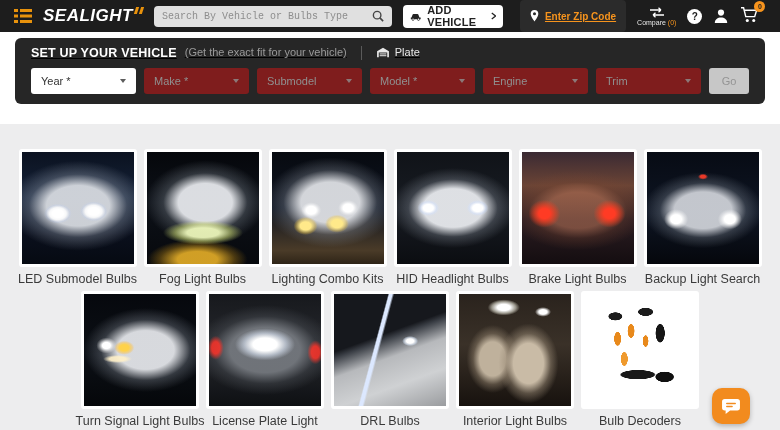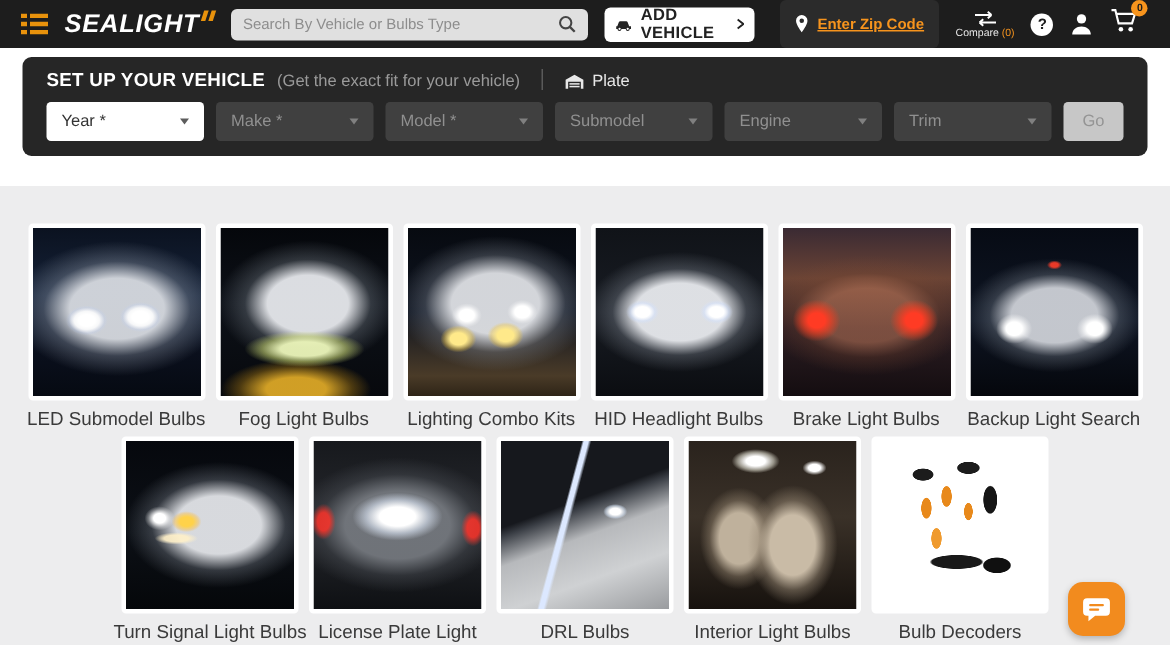--- a/index.html
+++ b/index.html
@@ -10,21 +10,21 @@
   .header { height:32px; background:#1d1d1d; display:flex; align-items:center;
     padding:0 14px; gap:11px; position:relative; z-index:5; }
   .menu-icon { width:18px; height:14px; flex:none; cursor:pointer; }
   .logo { color:#fff; font-size:17px; font-weight:800; font-style:italic;
     letter-spacing:.5px; white-space:nowrap; display:flex; align-items:flex-start; }
   .logo-accent { display:inline-flex; gap:2px; margin-left:2px; margin-top:1px; }
   .logo-accent i { display:block; width:3px; height:7px; background:#e8920c; transform:skewX(-18deg); }
   .search-wrap { width:238px; height:21px; background:#e0e0e0; border-radius:4px;
     display:flex; align-items:center; padding:0 8px; flex:none; }
   .search-wrap input { flex:1; border:0; background:transparent; outline:none;
-    font-size:10px; color:#333; font-family:Liberation Sans, sans-serif; }
+    font-size:10px; color:#333; font-family:Liberation Mono, monospace; }
   .search-wrap input::placeholder { color:#8d8d8d; }
   .addv { height:23px; width:100px; background:#fff; border-radius:4px; display:flex;
     align-items:center; padding:0 7px; gap:5px; cursor:pointer; flex:none; }
   .addv-label { font-size:11px; font-weight:700; color:#222; letter-spacing:.2px; }
   .zip { height:32px; background:#2b2b2b; border-radius:4px; display:flex; align-items:center;
     padding:0 10px; gap:6px; cursor:pointer; flex:none; margin-left:6px; }
   .zip-label { color:#f7941d; font-size:10px; font-weight:700; text-decoration:underline; white-space:nowrap; }
   .compare { display:flex; flex-direction:column; align-items:center; gap:1px; cursor:pointer; flex:none; }
   .compare-label { font-size:7px; color:#e8e8e8; white-space:nowrap; }
   .compare-label b { color:#f7941d; font-weight:400; }
@@ -32,33 +32,33 @@
     align-items:center; justify-content:center; font-size:10px; font-weight:700; color:#1d1d1d;
     cursor:pointer; flex:none; }
   .user-icon { flex:none; cursor:pointer; }
   .cart { position:relative; flex:none; cursor:pointer; margin-right:2px; }
   .cart-badge { position:absolute; top:-5px; right:-6px; width:11px; height:11px;
     background:#f7941d; border-radius:50%; font-size:7px; font-weight:700; color:#1d1d1d;
     display:flex; align-items:center; justify-content:center; }
 
   
   .setup-panel { margin:6px 15px 0; background:#262626; border-radius:6px; padding:8px 16px 10px; }
-  .setup-row1 { display:flex; align-items:flex-end; gap:8px; }
+  .setup-row1 { display:flex; align-items:flex-start; gap:8px;text-decoration:underline; }
   .setup-title { color:#fff; font-size:12.5px; font-weight:700; letter-spacing:.2px; }
   .setup-sub { color:#9a9a9a; font-size:11px; }
   .setup-div { width:1px; height:14px; background:#5a5a5a; margin:0 6px; }
   .garage { display:flex; align-items:center; gap:5px; cursor:pointer; }
   .garage-label { color:#e8e8e8; font-size:11px; }
   .setup-row2 { display:flex; gap:8px; margin-top:8px;justify-content:flex-end; }
   .sel { flex:1; height:26px; border-radius:3px; display:flex; align-items:center;
     padding:0 10px; font-size:11px; cursor:pointer; }
   .sel::after { content:""; border-left:3.5px solid transparent; border-right:3.5px solid transparent;
     border-top:4.5px solid currentColor; margin-left:auto; opacity:.8; }
   .sel-active { background:#fff; color:#333; }
-  .sel-dis { background:#404040; color:#909090; }
+  .sel-dis { background:#7f1d1d; color:#909090; }
   .go-btn { flex:none; width:40px; height:26px; background:#c7c7c7; color:#949494;
     font-size:11px; border-radius:3px; display:flex; align-items:center; justify-content:center;
     cursor:default; }
 
   
   .catalog { margin-top:20px; background:#ededee; padding-top:25px; min-height:280px; }
   .cat-row { display:flex; justify-content:center; gap:7px; }
   .cat-row + .cat-row { margin-top:5px; }
   .tile { width:118px; cursor:pointer; }
   .thumb { width:118px; height:118px; border:3px solid #fff; border-radius:3px; background:#111; }
@@ -217,22 +217,22 @@
         <path d="M1 5 L8 1 L15 5 V12 H13 V6.5 H3 V12 H1 Z" fill="#e8e8e8"></path>
         <rect x="4" y="7.6" width="8" height="1.2" fill="#e8e8e8"></rect>
         <rect x="4" y="9.7" width="8" height="1.2" fill="#e8e8e8"></rect>
       </svg>
       <span class="garage-label">Plate</span>
     </div>
   </div>
   <div class="setup-row2">
     <div class="sel sel-active">Year *</div>
     <div class="sel sel-dis">Make *</div>
+    <div class="sel sel-dis">Submodel</div>
     <div class="sel sel-dis">Model *</div>
-    <div class="sel sel-dis">Submodel</div>
     <div class="sel sel-dis">Engine</div>
     <div class="sel sel-dis">Trim</div>
     <div class="go-btn">Go</div>
   </div>
 </div>
 
 <div class="catalog">
   <div class="cat-row">
     <div class="tile">
       <div class="thumb t0"></div>

